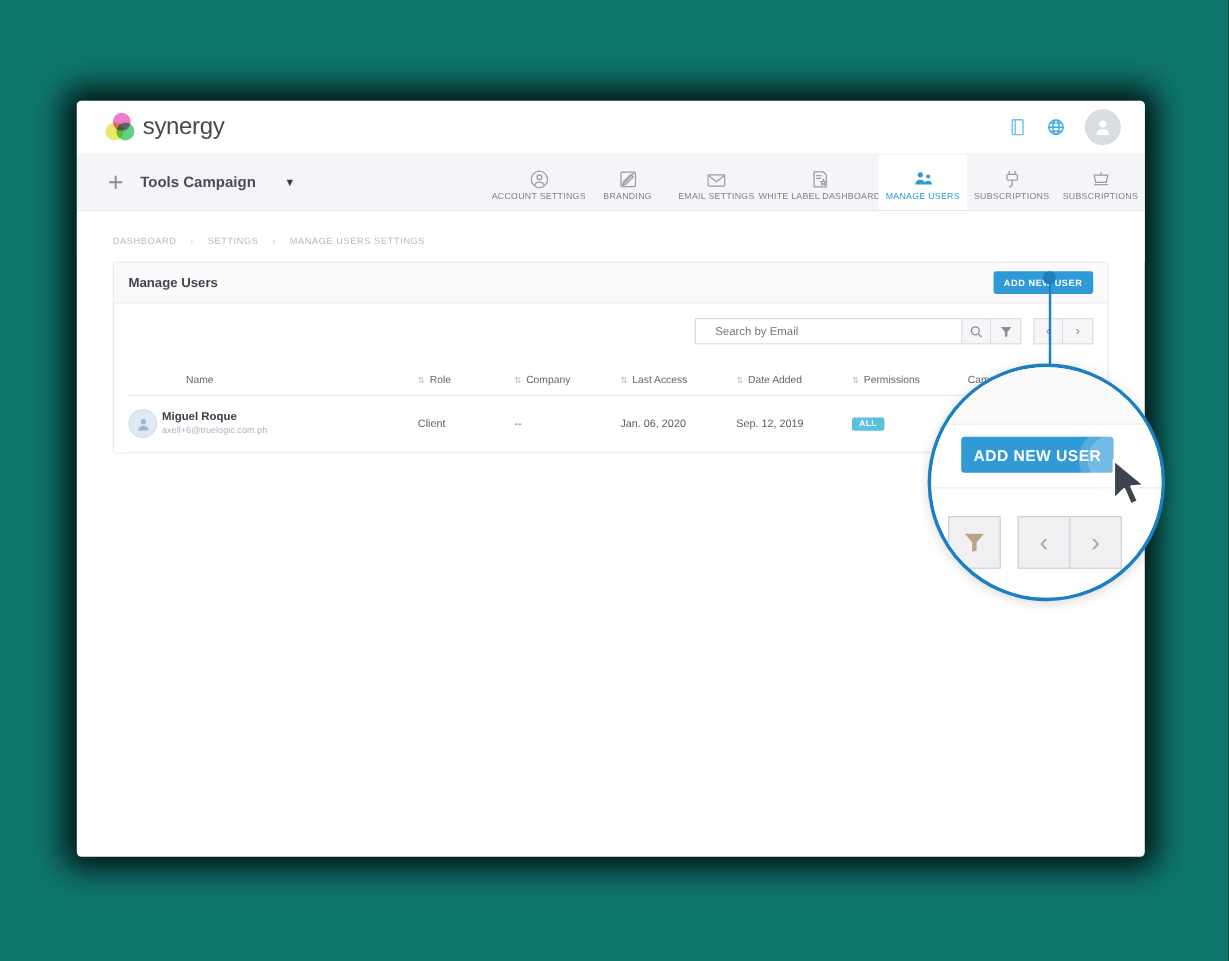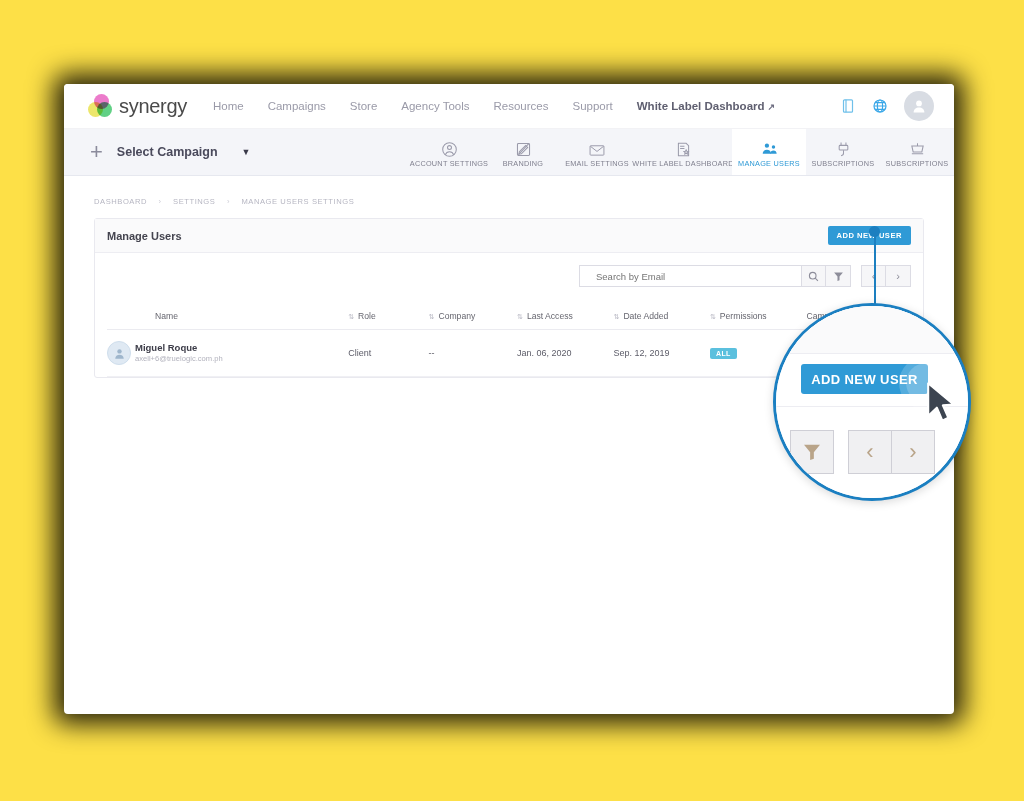--- a/index.html
+++ b/index.html
@@ -3,21 +3,21 @@
 <meta charset="utf-8">
 <style>
   * { box-sizing: border-box; margin: 0; padding: 0; }
   html, body {
     width: 1024px; height: 801px;
     background: #000000;
     font-family: "Liberation Sans", sans-serif;
     overflow: hidden;
   }
 
-  #stage { position: relative; width: 1024px; height: 801px; background:#fde047; }
+  #stage { position: relative; width: 1024px; height: 801px; background:#0f766e; }
 
   
   .app-card {
     position: absolute;
     left: 64px; top: 84px;
     width: 890px; height: 630px;
     background: #ffffff;
     border-radius: 4px;
     box-shadow: 0 0 26px 10px rgba(0,0,0,0.85);
     overflow: hidden;
@@ -222,29 +222,20 @@
 
       <div class="logo-wrap">
         <div class="logo-mark">
           <i class="c1"></i>
             <i class="c2"></i>
             <i class="c3"></i>
         </div>
         <span class="logo-text">synergy</span>
       </div>
 
-      <div class="topnav">
-        <a href="#">Home</a>
-        <a href="#">Campaigns</a>
-        <a href="#">Store</a>
-        <a href="#">Agency Tools</a>
-        <a href="#">Resources</a>
-        <a href="#">Support</a>
-        <a href="#" class="strong"><span>White Label Dashboard</span><span class="ext-ico">↗</span></a>
-      </div>
 
       <div class="top-right">
         <span>
           <svg class="ic-doc" viewBox="0 0 16 16" fill="none" stroke="#6fc0ea" stroke-width="1.2">
             <rect x="3.5" y="1.8" width="9" height="12.4" rx="1"></rect>
             <line x1="6" y1="1.8" x2="6" y2="14.2"></line>
           </svg>
         </span>
         <span>
           <svg class="ic-globe" viewBox="0 0 16 16" fill="none" stroke="#3aa7e8" stroke-width="1.2">
@@ -260,21 +251,21 @@
             <circle cx="8" cy="5.4" r="2.9"></circle>
             <path d="M2.6 14.5c0-3.1 2.4-5 5.4-5s5.4 1.9 5.4 5z"></path>
           </svg>
         </span>
       </div>
     </div>
 
     <div class="campaignbar">
       <div class="camp-left">
         <span class="plus-ic">+</span>
-        <span class="camp-label">Select Campaign</span>
+        <span class="camp-label">Tools Campaign</span>
         <span class="caret">▼</span>
       </div>
 
       <div class="tabs">
 
         <div class="tab">
           <span class="ticon">
             <svg width="17" height="17" viewBox="0 0 18 18" fill="none" stroke="currentColor" stroke-width="1.1">
               <circle cx="9" cy="9" r="7.2"></circle>
                 <circle cx="9" cy="7" r="2.1"></circle>

